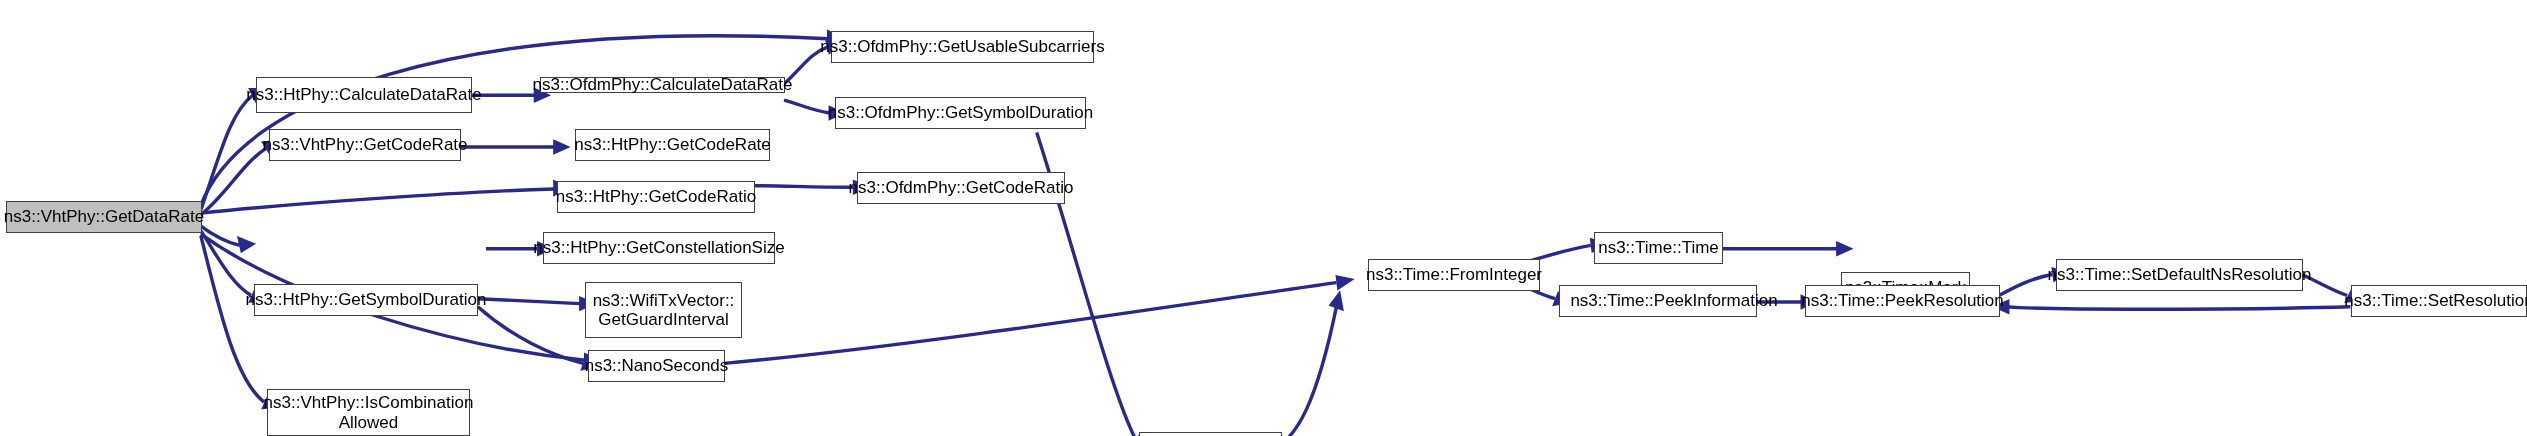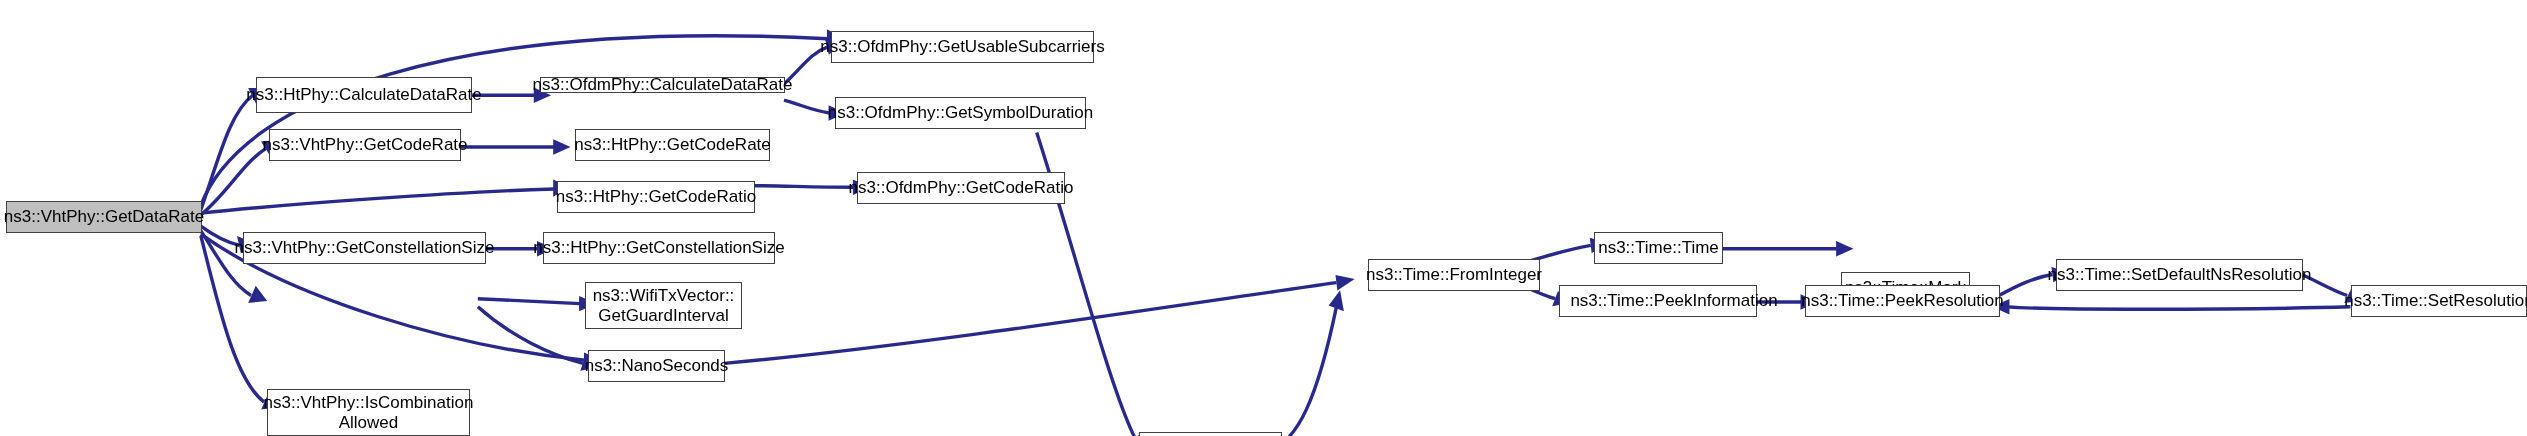--- a/index.html
+++ b/index.html
@@ -138,35 +138,35 @@
     <path d="M 1451,190 C 1380,192 1260,192 1240,190"></path>
     <polygon points="1240,186 1231,190 1240,194"></polygon>
   </svg>
 
   <div class="node root" style="left:6px;  top:201px; width:196px;  height:32px;">ns3::VhtPhy::GetDataRate</div>
 
   <div class="node" style="left:256px; top:77px;  width:216px;  height:36px;">ns3::HtPhy::CalculateDataRate</div>
 
   <div class="node" style="left:269px; top:129px; width:192px;  height:32px;">ns3::VhtPhy::GetCodeRate</div>
 
-  <div class="node" style="left:243px; top:232px; width:243px;  height:32px;">ns3::VhtPhy::GetConstellationSize</div>
 
+  <div class="node" style="left:254px; top:284px; width:224px;  height:32px;">ns3::HtPhy::GetSymbolDuration</div>
 
   <div class="node" style="left:267px; top:389px; width:203px;  height:47px;">ns3::VhtPhy::IsCombination
 Allowed</div>
 
   <div class="node" style="left:540px; top:77px;  width:245px;  height:16px;">ns3::OfdmPhy::CalculateDataRate</div>
 
   <div class="node" style="left:559px; top:129px; width:195px;  height:32px;margin-left:16px;">ns3::HtPhy::GetCodeRate</div>
 
   <div class="node" style="left:557px; top:181px; width:198px;  height:32px;">ns3::HtPhy::GetCodeRatio</div>
 
   <div class="node" style="left:543px; top:232px; width:232px;  height:32px;">ns3::HtPhy::GetConstellationSize</div>
 
-  <div class="node" style="left:585px; top:282px; width:157px;  height:47px;">ns3::WifiTxVector::
+  <div class="node" style="left:585px; top:282px; width:157px;  height:56px;">ns3::WifiTxVector::
 GetGuardInterval</div>
 
   <div class="node" style="left:588px; top:350px; width:137px;  height:32px;">ns3::NanoSeconds</div>
 
   <div class="node" style="left:831px; top:31px;  width:263px;  height:32px;">ns3::OfdmPhy::GetUsableSubcarriers</div>
 
   <div class="node" style="left:835px; top:97px;  width:251px;  height:32px;">ns3::OfdmPhy::GetSymbolDuration</div>
 
   <div class="node" style="left:857px; top:172px; width:208px;  height:32px;">ns3::OfdmPhy::GetCodeRatio</div>
 

